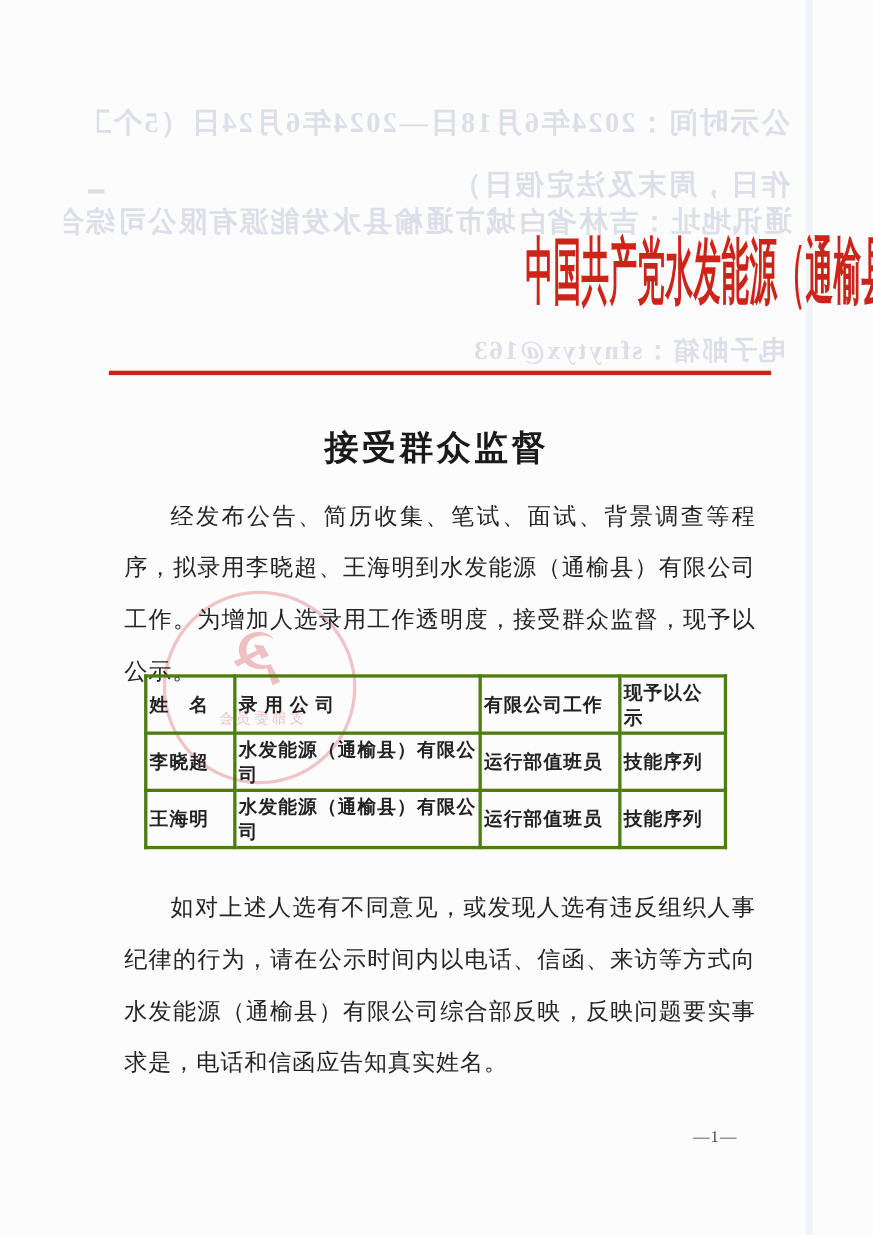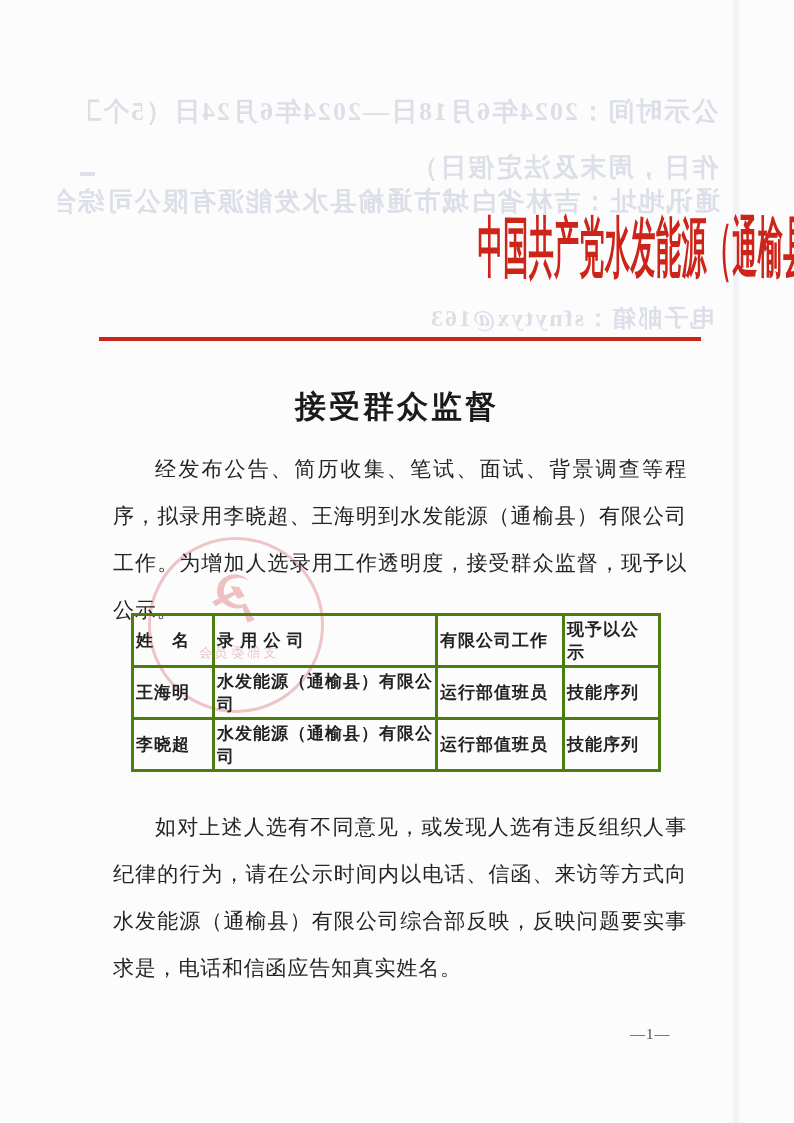--- a/index.html
+++ b/index.html
@@ -64,21 +64,21 @@
     position: absolute; left: 113px; width: 574px;
     font-size: 21px; line-height: 47px;
     letter-spacing: 0.8px;
     text-align: justify;
     text-indent: 2em;
     color: #242424;
     word-break: break-all;
     z-index: 2;
   }
   .par1 { top: 446px; }
-  .par2 { top: 804px; }
+  .par2 { top: 804px; font-family: Liberation Mono, monospace; }
   
   .seal {
     position: absolute; left: 148px; top: 537px; width: 170px; height: 170px;
     border: 3px solid rgba(204,52,56,0.28);
     border-radius: 50%;
     z-index: 1;
     filter: blur(0.5px);
   }
   .seal .emblem {
     position: absolute; left: 0; top: 28px; width: 100%;
@@ -157,27 +157,27 @@
     <thead>
       <tr>
         <th>姓　名</th>
         <th>录 用 公 司</th>
         <th>有限公司工作</th>
         <th>现予以公示</th>
       </tr>
     </thead>
     <tbody>
         <tr>
-          <td>王海明</td>
+          <td>李晓超</td>
           <td>水发能源（通榆县）有限公司</td>
           <td>运行部值班员</td>
           <td>技能序列</td>
         </tr>
         <tr>
-          <td>李晓超</td>
+          <td>王海明</td>
           <td>水发能源（通榆县）有限公司</td>
           <td>运行部值班员</td>
           <td>技能序列</td>
         </tr>
       </tbody>
   </table>
 
   <div class="body-par par2">如对上述人选有不同意见，或发现人选有违反组织人事纪律的行为，请在公示时间内以电话、信函、来访等方式向水发能源（通榆县）有限公司综合部反映，反映问题要实事求是，电话和信函应告知真实姓名。</div>
 
   <div class="page-number">—1—</div>

